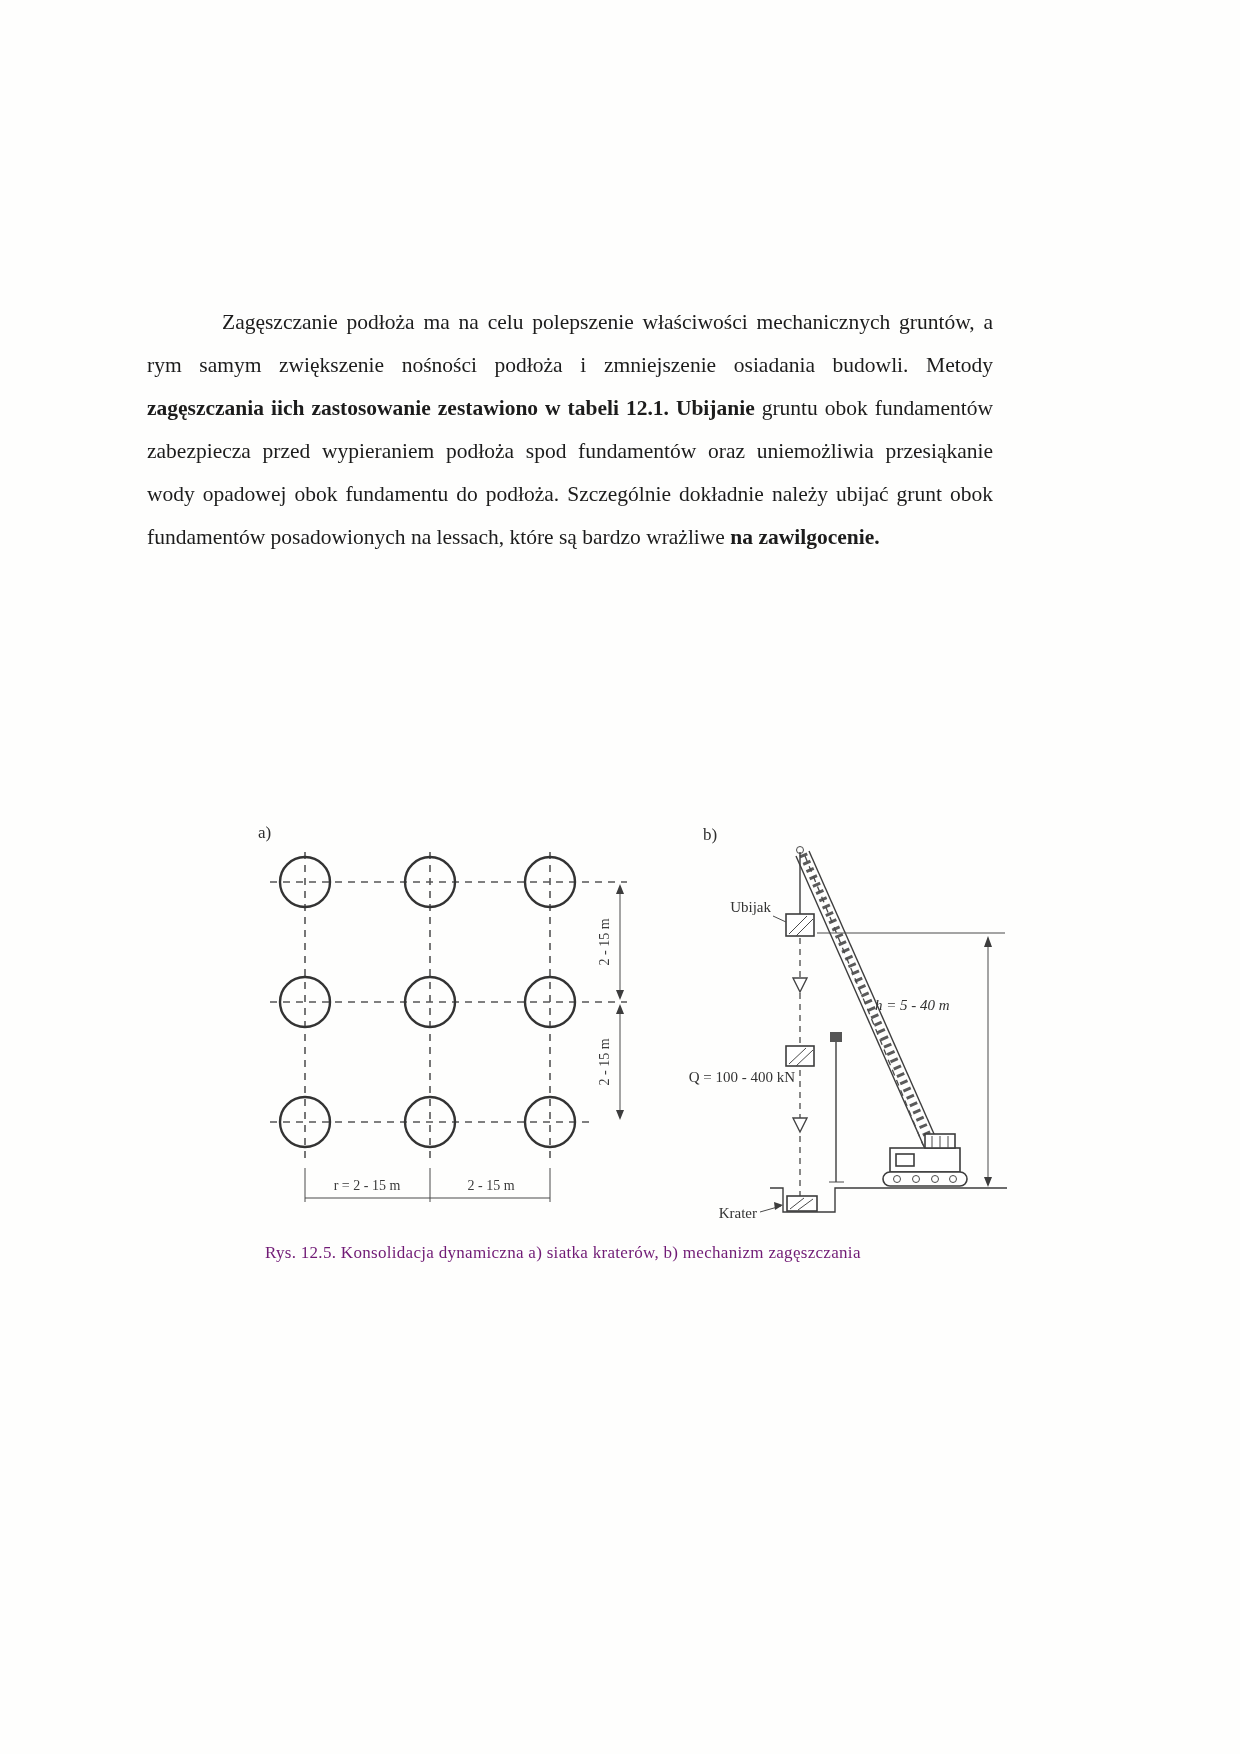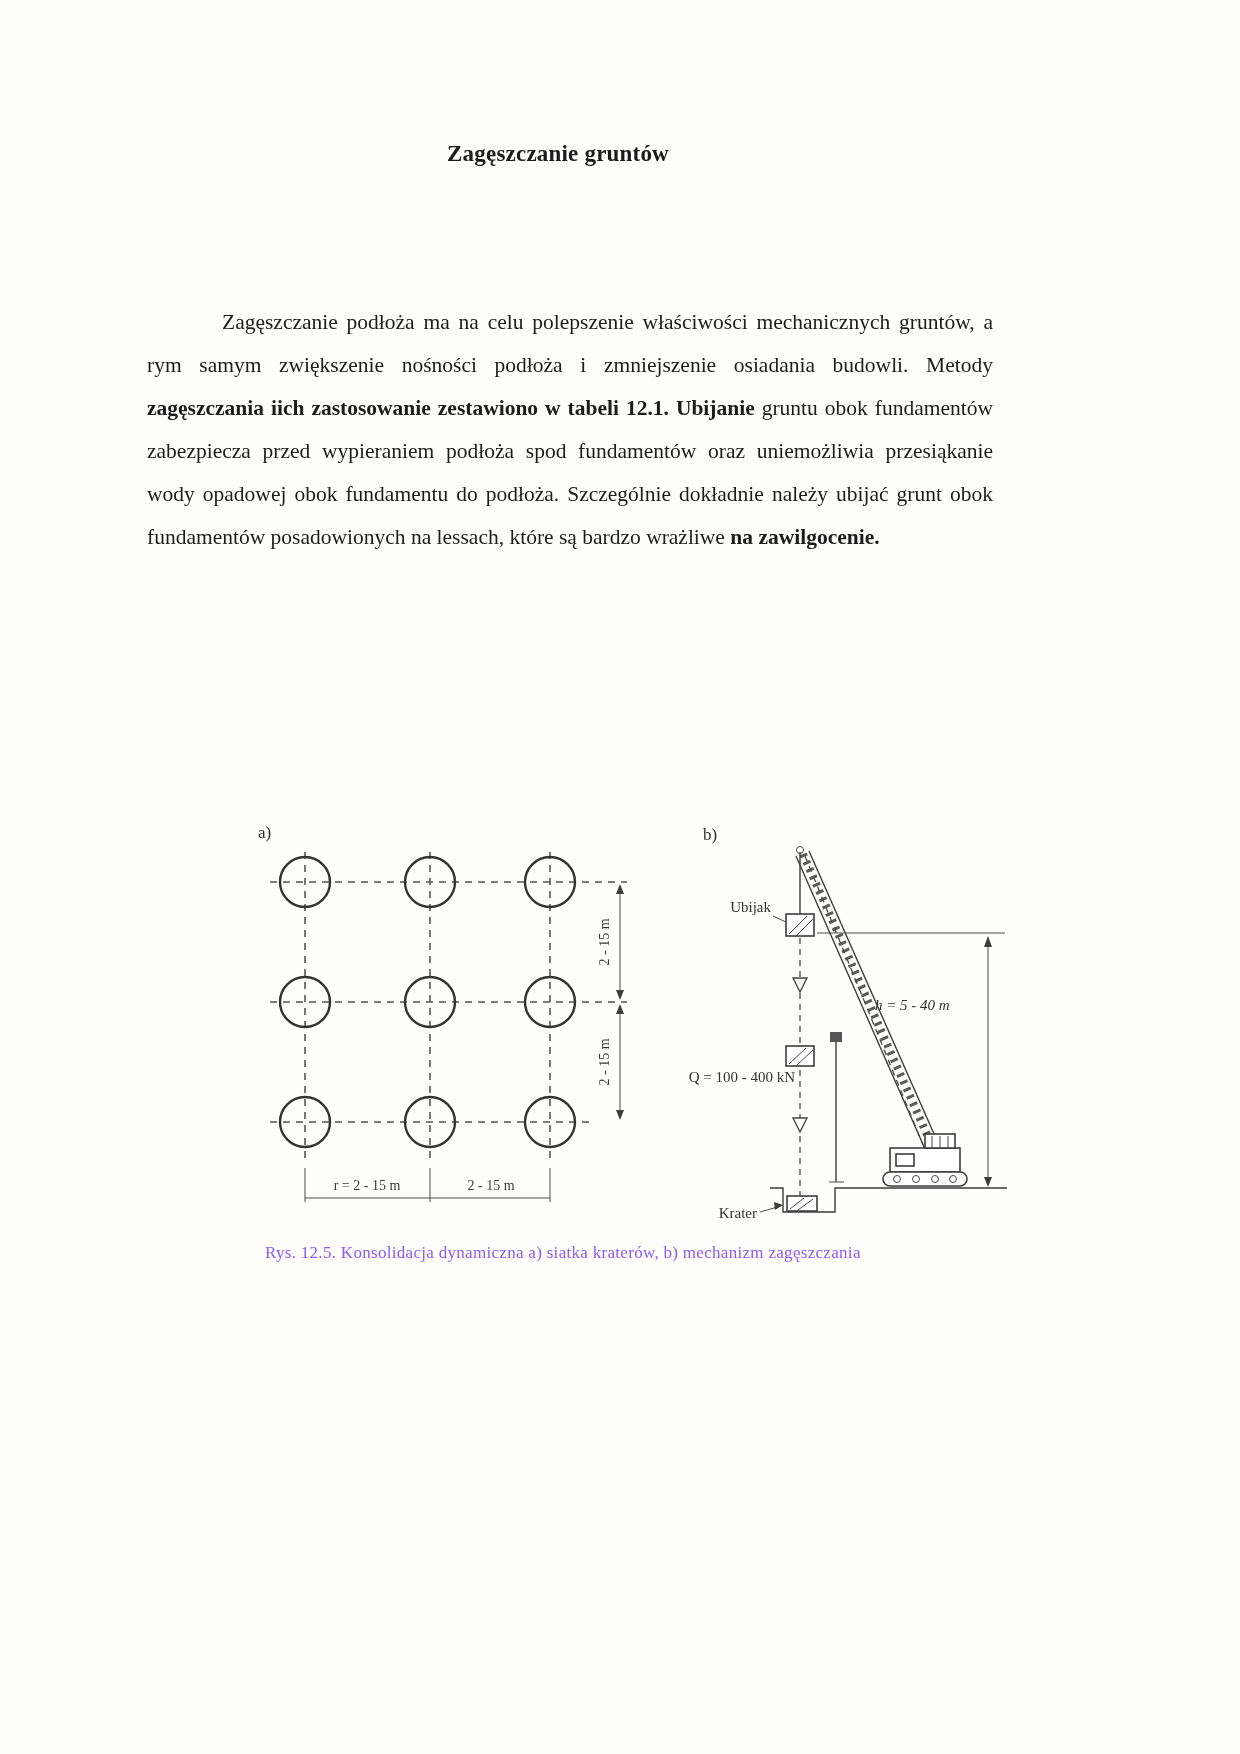--- a/index.html
+++ b/index.html
@@ -34,21 +34,21 @@
     position:absolute;
     top:810px; left:235px;
     width:780px; height:470px;
     margin:0;
   }
   .fig-svg { position:absolute; top:0; left:0; }
   .fig-caption {
     position:absolute;
     top:433px; left:30px; width:725px;
     font-size:17px;
-    color:#8b5cf6;
+    color:#701a75;
     letter-spacing:0.3px;
   }
   
   .ln      { stroke:#3d3d3d; stroke-width:1.4; fill:none; }
   .ln-thin { stroke:#4a4a4a; stroke-width:1;   fill:none; }
   .dash    { stroke:#555;    stroke-width:1.6; fill:none; stroke-dasharray:7 6; }
   .dropdash{ stroke:#4a4a4a; stroke-width:1.3; fill:none; stroke-dasharray:6 5; }
   .circ    { stroke:#333;    stroke-width:2.4; fill:none; }
   .lattice { stroke:#5a5a5a; stroke-width:8;   fill:none; stroke-dasharray:3 5; }
   .arrow   { fill:#3d3d3d;   stroke:none; }
@@ -57,21 +57,20 @@
   .figtext { font-family:"Liberation Serif", serif; font-size:15px; fill:#333; }
   .figtext-sm { font-family:"Liberation Serif", serif; font-size:14px; fill:#3a3a3a; }
   .figtext-lab { font-family:"Liberation Serif", serif; font-size:17px; fill:#2e2e2e; }
   .it { font-style:italic; }
 </style>
 </head>
 <body>
 
 <div class="page">
 
-  <h1 class="title">Zagęszczanie gruntów</h1>
 
   <p class="body-text"><span>Zagęszczanie podłoża ma na celu polepszenie właściwości mechanicznych gruntów, a rym samym zwiększenie nośności podłoża i zmniejszenie osiadania budowli. Metody </span><span class="seg-bold">zagęszczania iich zastosowanie zestawiono w tabeli 12.1. Ubijanie </span><span>gruntu obok fundamentów zabezpiecza przed wypieraniem podłoża spod fundamentów oraz uniemożliwia przesiąkanie wody opadowej obok fundamentu do podłoża. Szczególnie dokładnie należy ubijać grunt obok fundamentów posadowionych na lessach, które są bardzo wrażliwe </span><span class="seg-bold">na zawilgocenie.</span></p>
 
   <figure class="figure-wrap">
     <svg class="fig-svg" width="780" height="470" viewBox="0 0 780 470">
 
       <g>
         <text class="figtext-lab" x="23" y="28">a)</text>
 
         <g>

